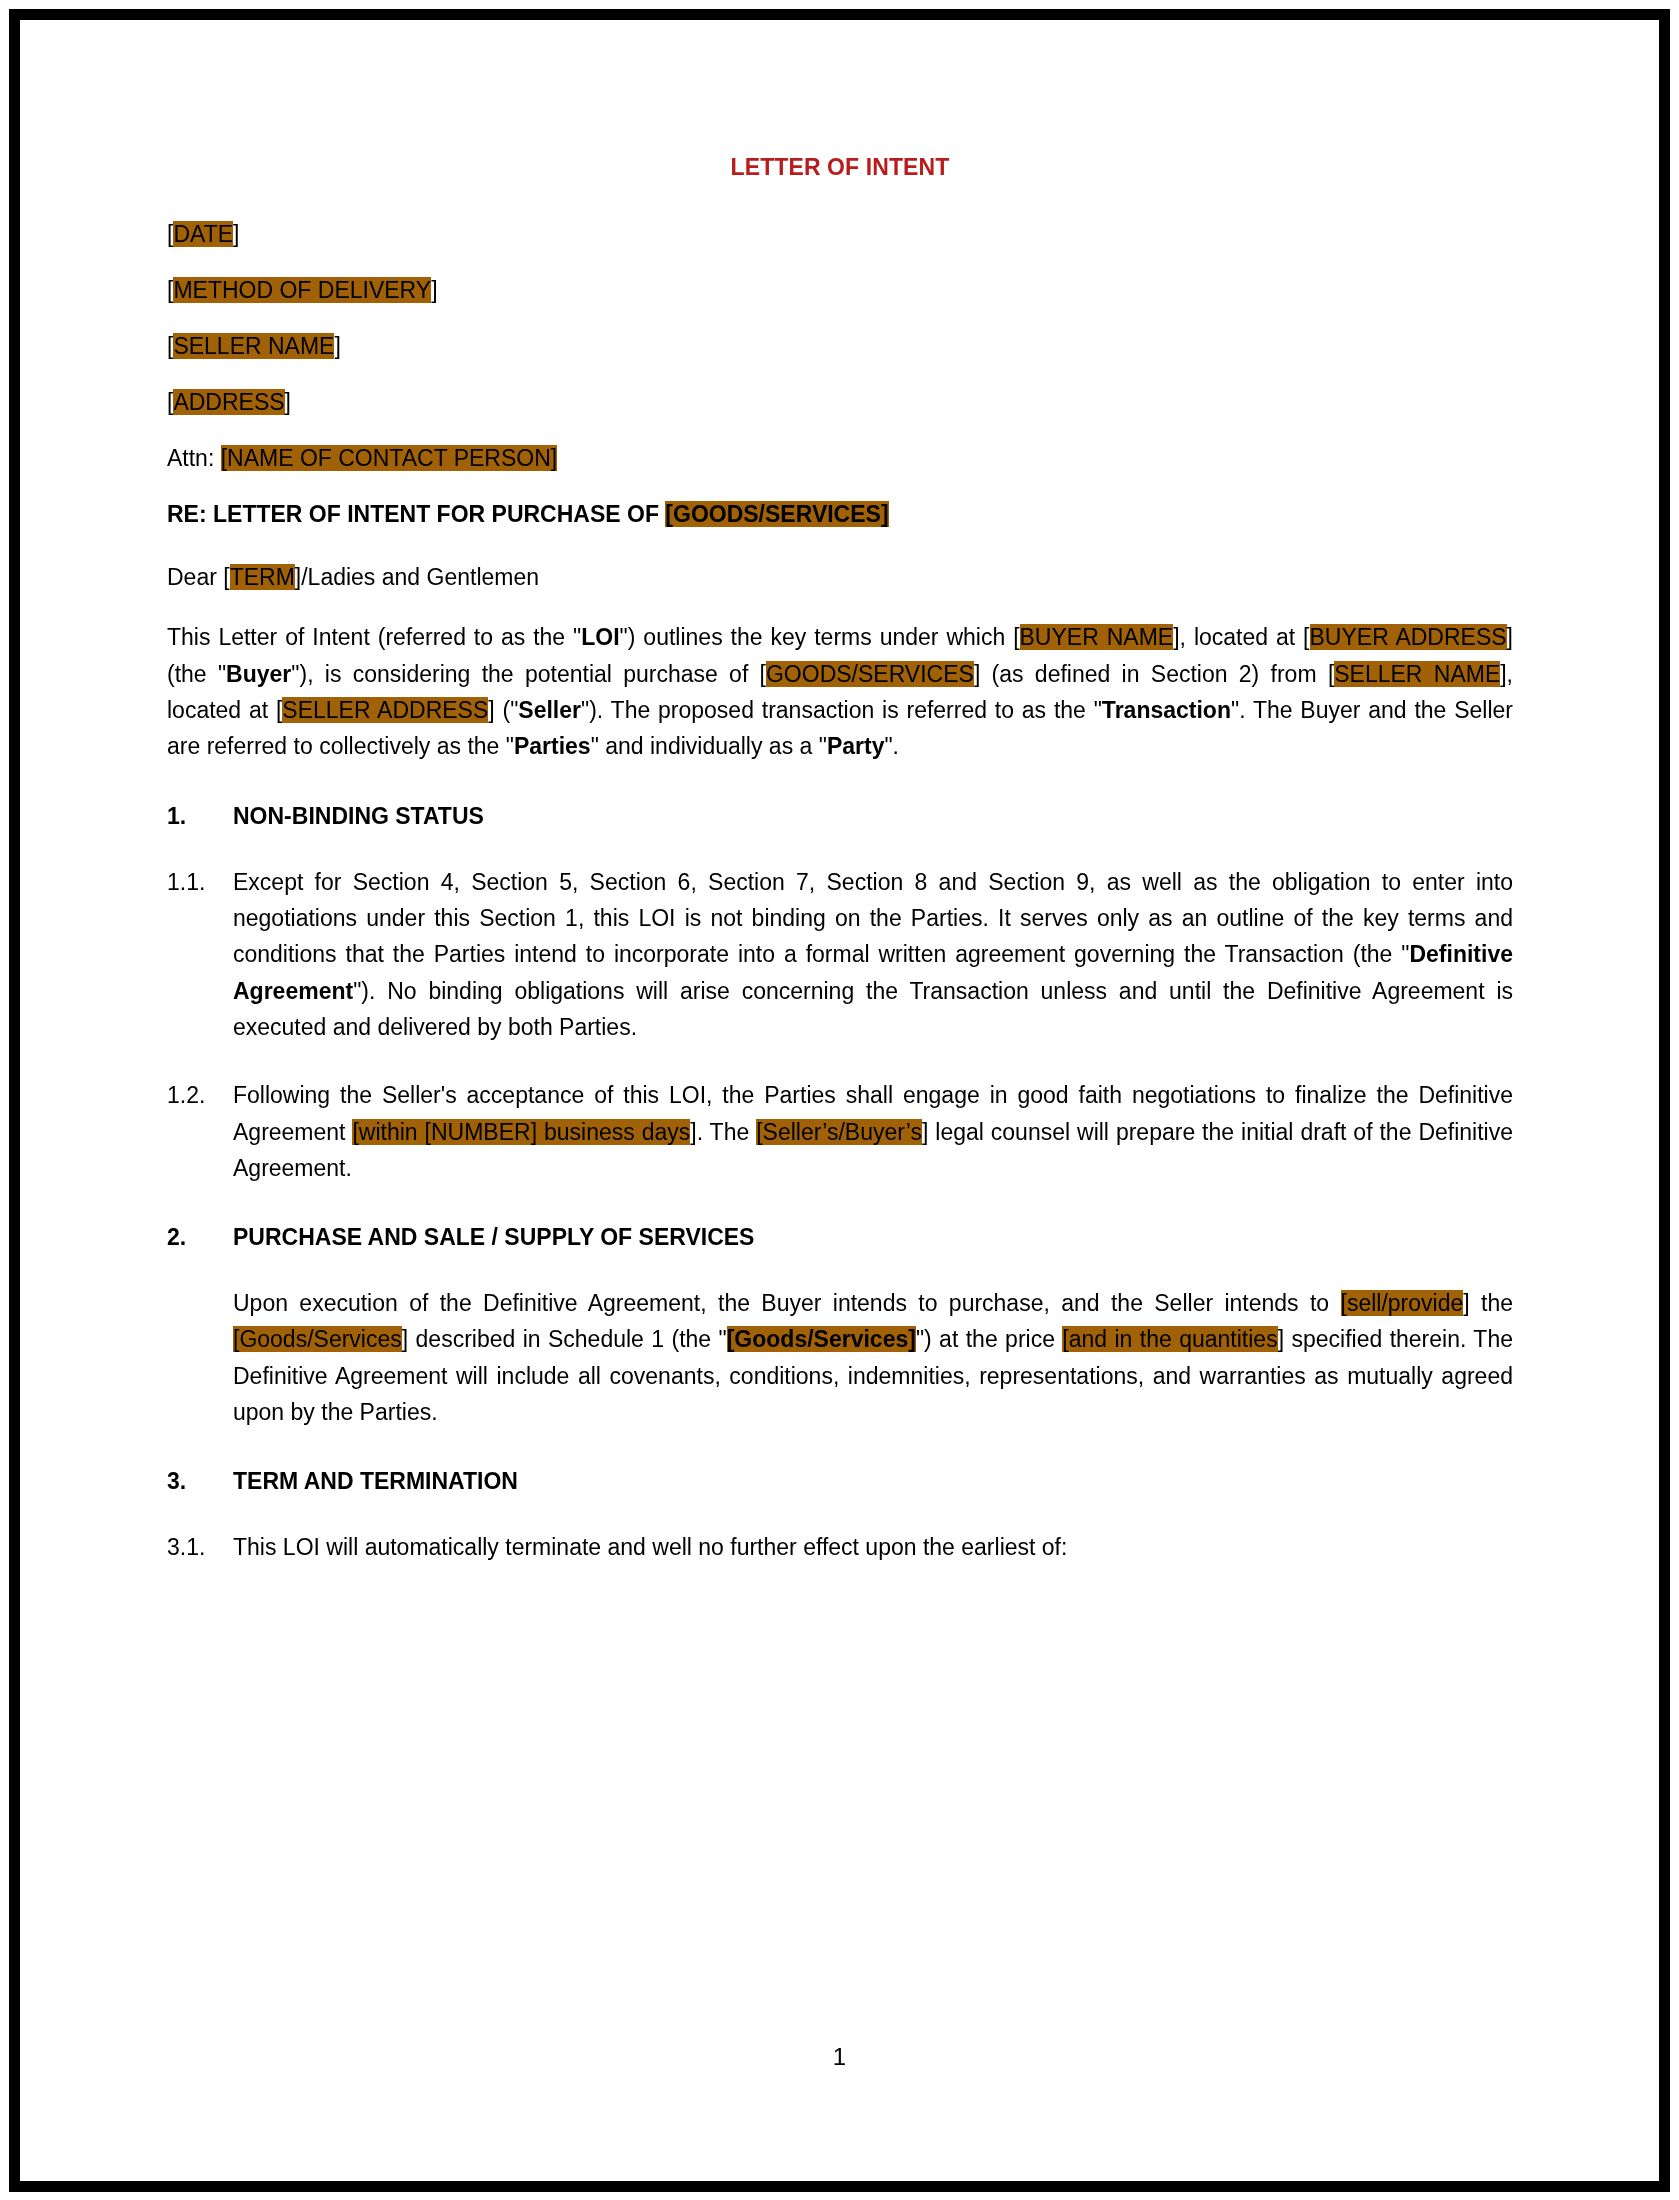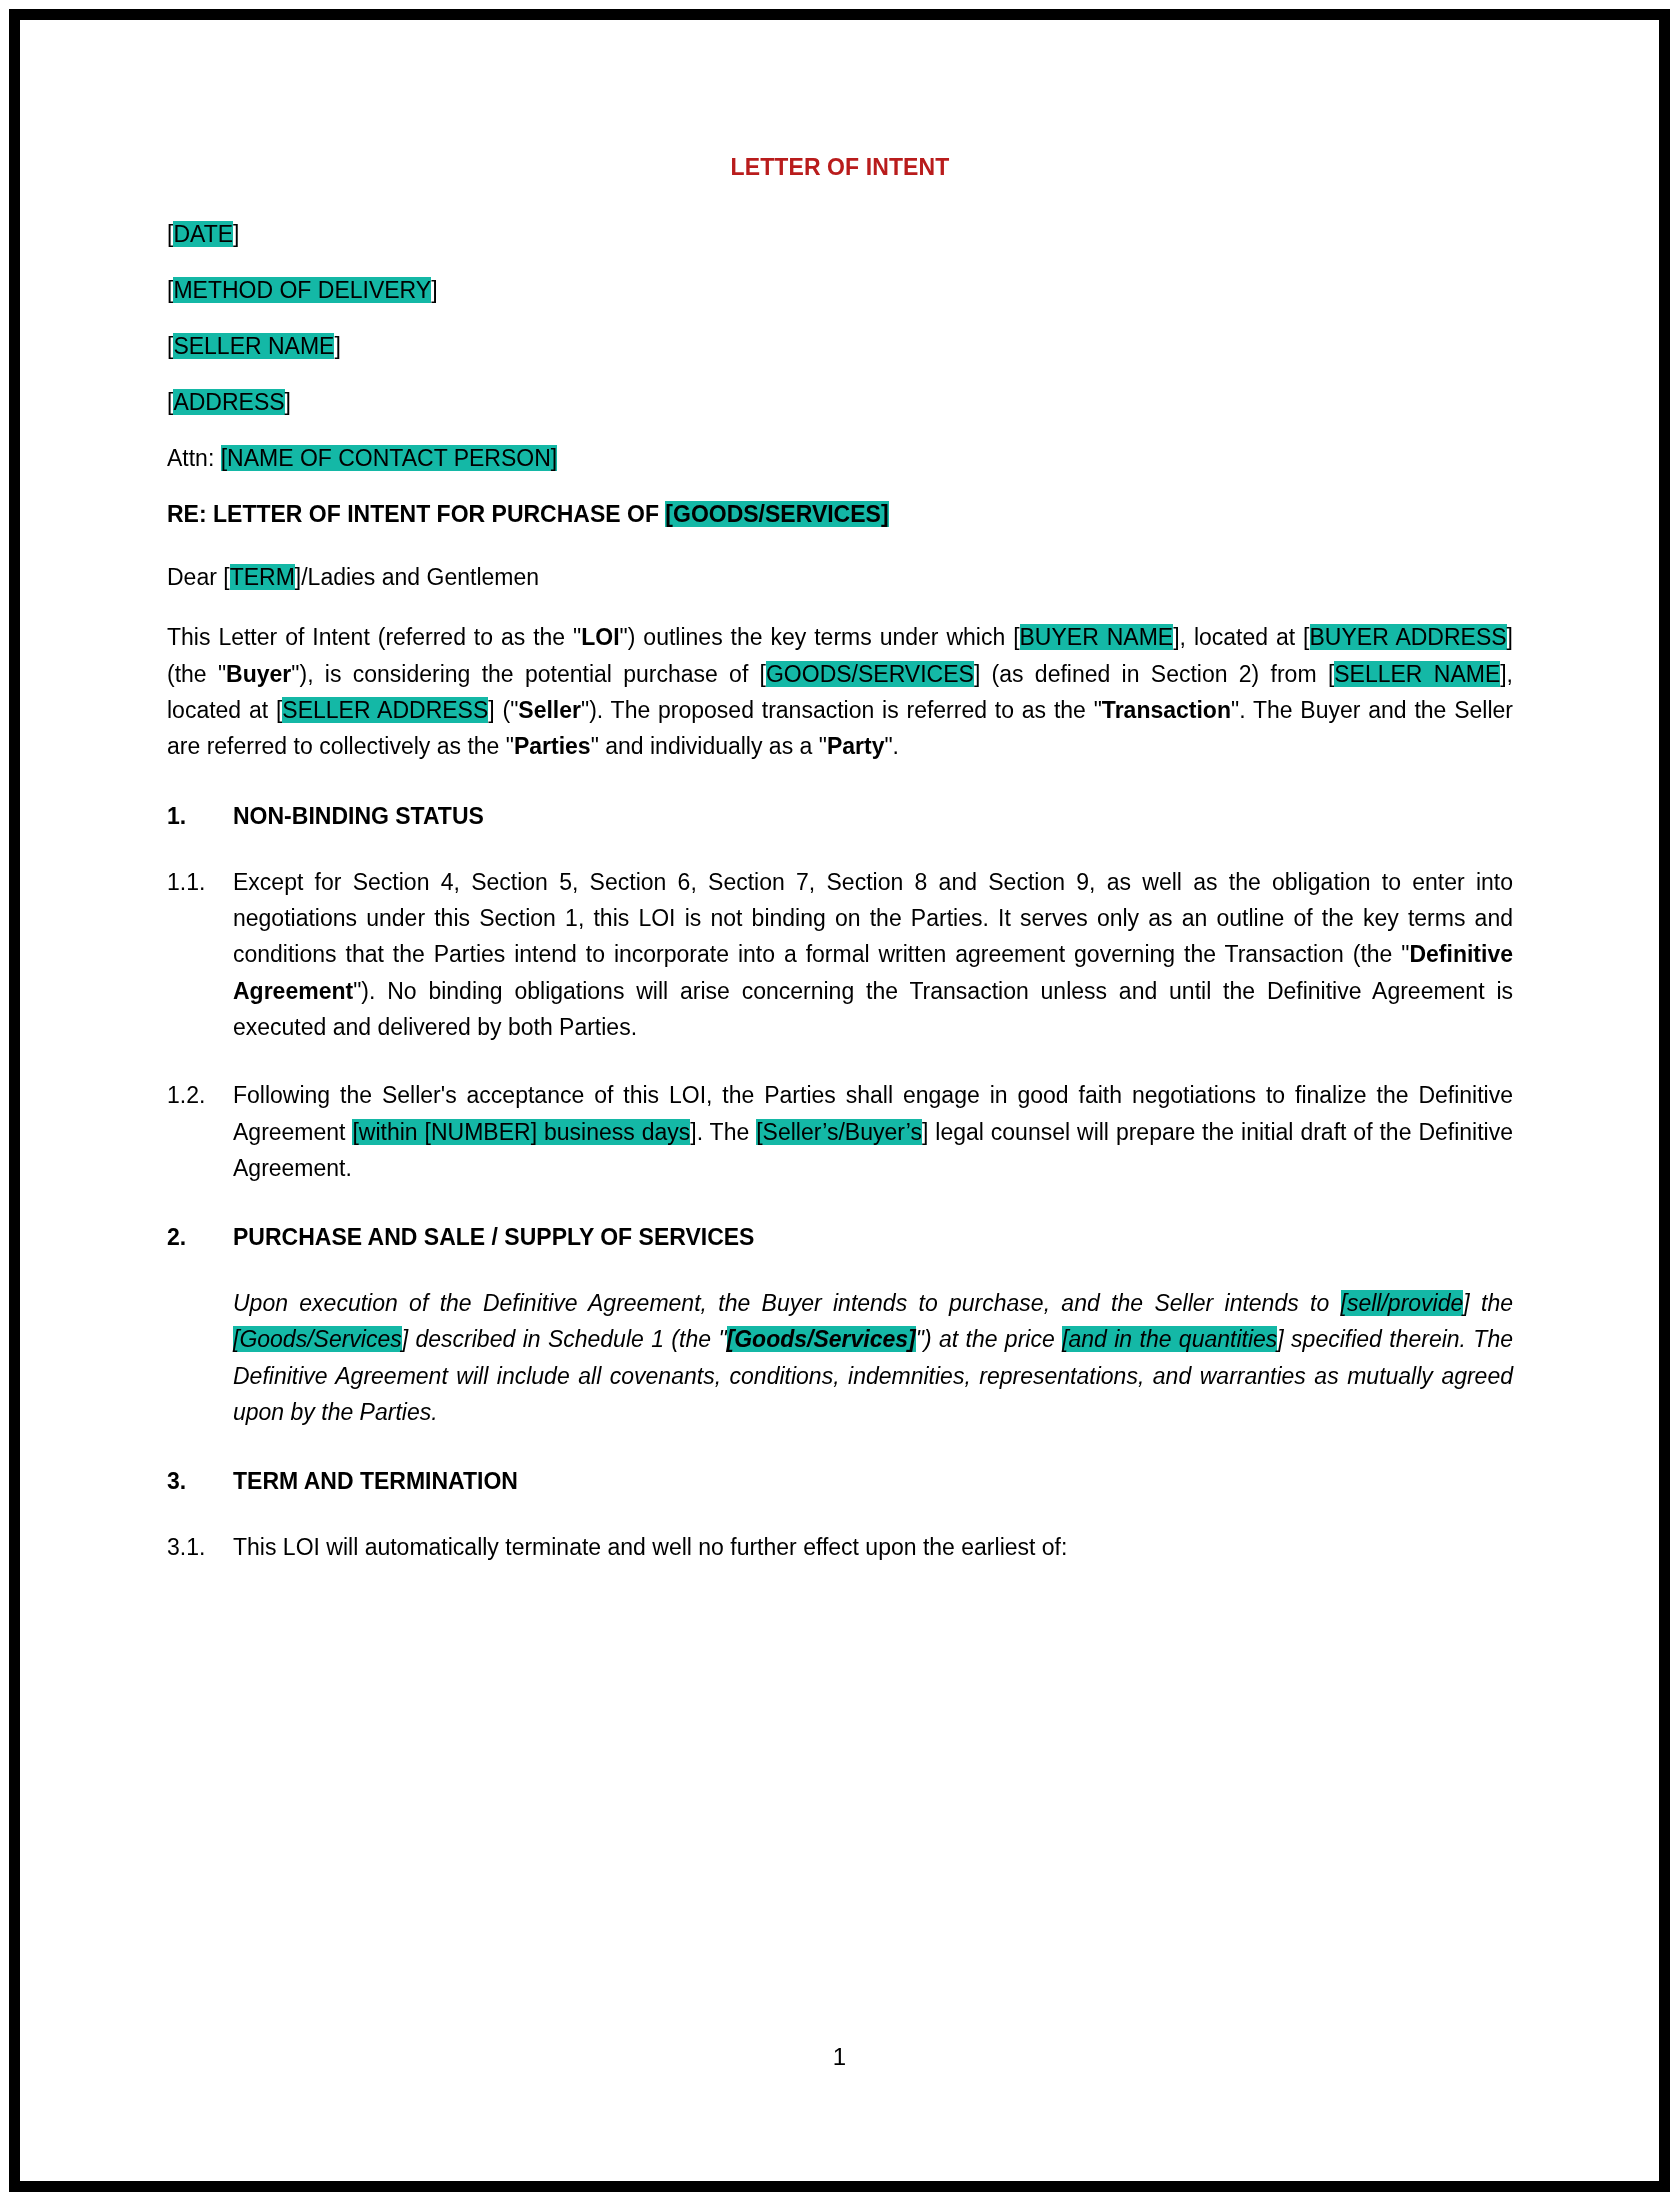--- a/index.html
+++ b/index.html
@@ -112,25 +112,24 @@
     line-height: 1.58;
   }
 
   
   .clause-body {
     margin: 32px 0 0 66px;
     font-size: 23px;
     color: #000;
     text-align: justify;
     line-height: 1.58;
-    font-style: italic;
   }
 
   .hl {
-    background-color: #14b8a6;
+    background-color: #a16207;
   }
 
   b, .b { font-weight: bold; margin-top: 12px; }
 
   .page-number {
     position: absolute;
     left: 0;
     right: 0;
     top: 2043px;
     text-align: center;

